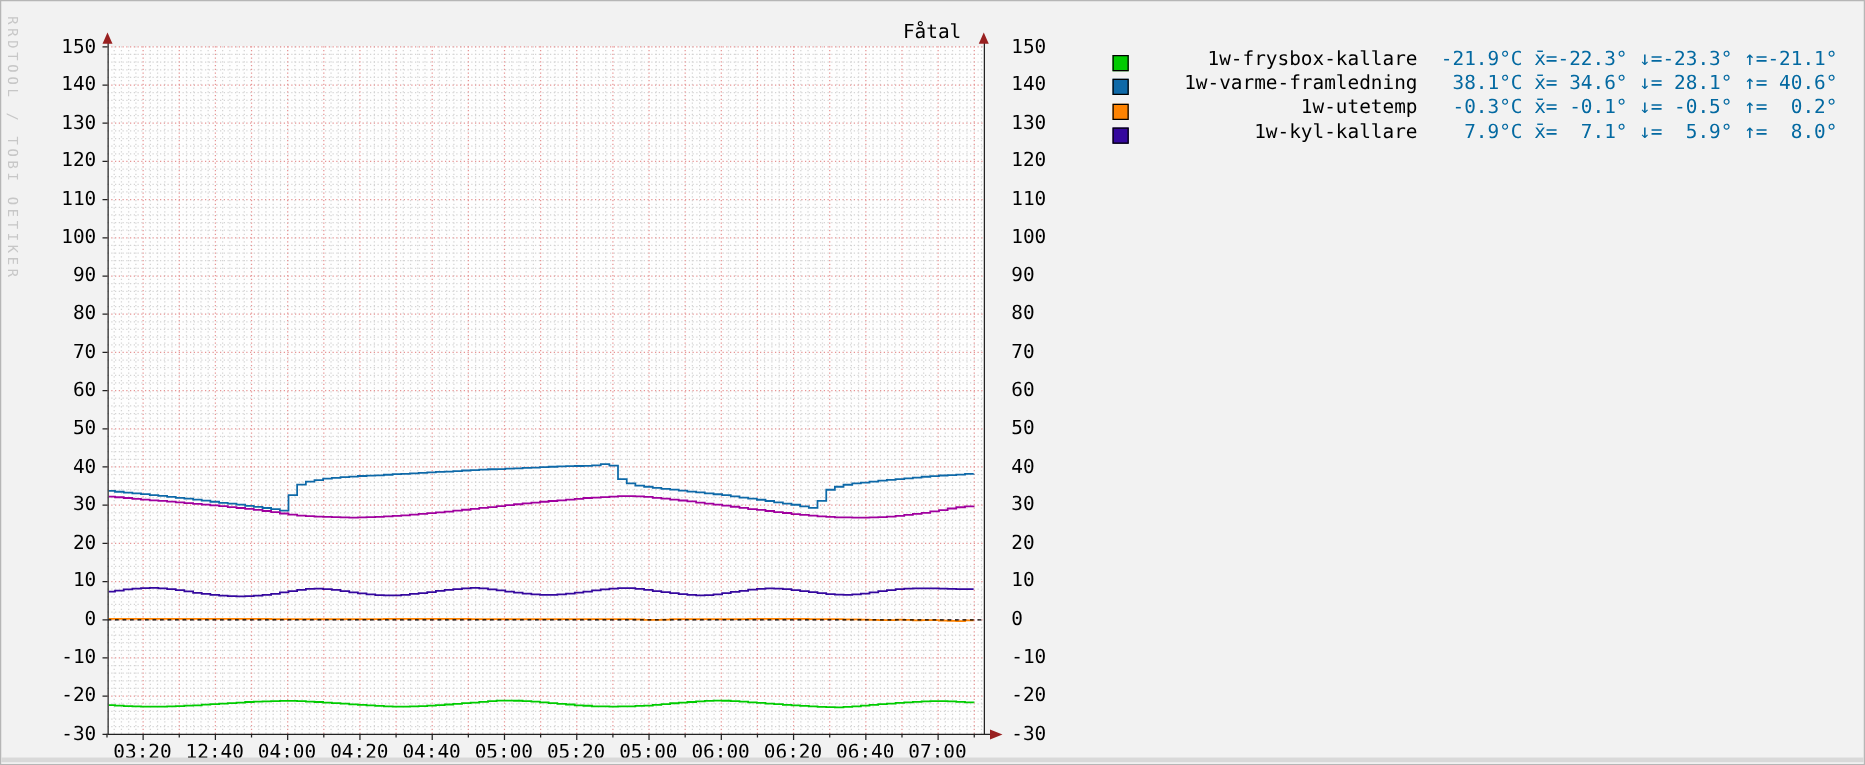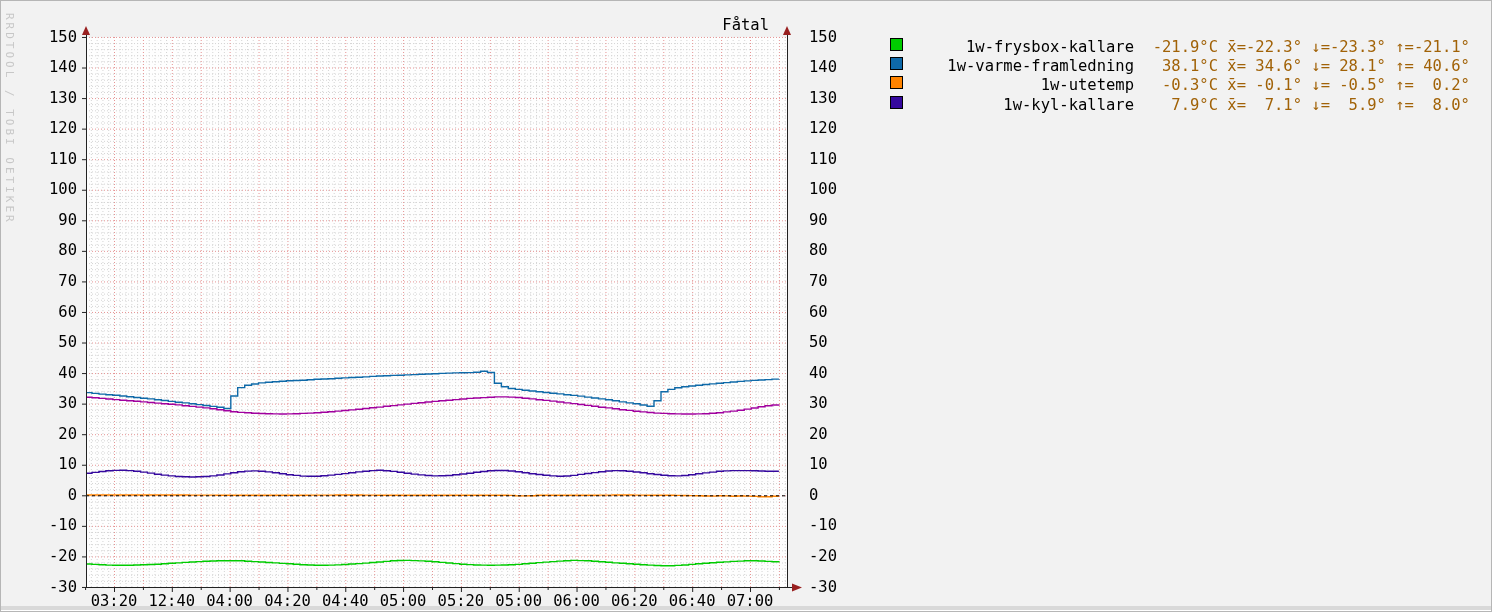--- a/index.html
+++ b/index.html
@@ -22,27 +22,27 @@
   }
   .chart-title{
     position:absolute;left:520px;top:15px;width:248px;
     text-align:right;font-size:15.5px;color:#000;
   }
   .ylab,.xlab{position:absolute;font-size:15.5px;line-height:19px;color:#000;white-space:pre;}
   .ylab{width:58px;text-align:right;}
   .ylab.right{text-align:left;width:62px;}
   .xlab{width:68px;text-align:center;}
   #legend{position:absolute;left:889px;top:37px;}
-  .lrow{display:flex;align-items:flex-start;height:19.2px;font-size:15.5px;line-height:19.2px;}
+  .lrow{display:flex;align-items:flex-end;height:19.2px;font-size:15.5px;line-height:19.2px;}
   .swatch{
     width:11px;height:11px;border:1px solid #000;
     flex:0 0 auto;background:#888;
   }
   .lname{display:inline-block;width:231px;text-align:right;white-space:pre;color:#000;}
-  .lvals{white-space:pre;padding-left:2ch;color:#a16207;}
+  .lvals{white-space:pre;padding-left:2ch;color:#0369a1;}
   .bottom-edge{
     position:absolute;left:0;bottom:0;width:100%;height:5px;
     background:#d9d9d9;border-bottom:1px solid #ffffff;box-sizing:border-box;
   }
 </style>
 </head>
 <body>
 
 <div id="screen">
 

